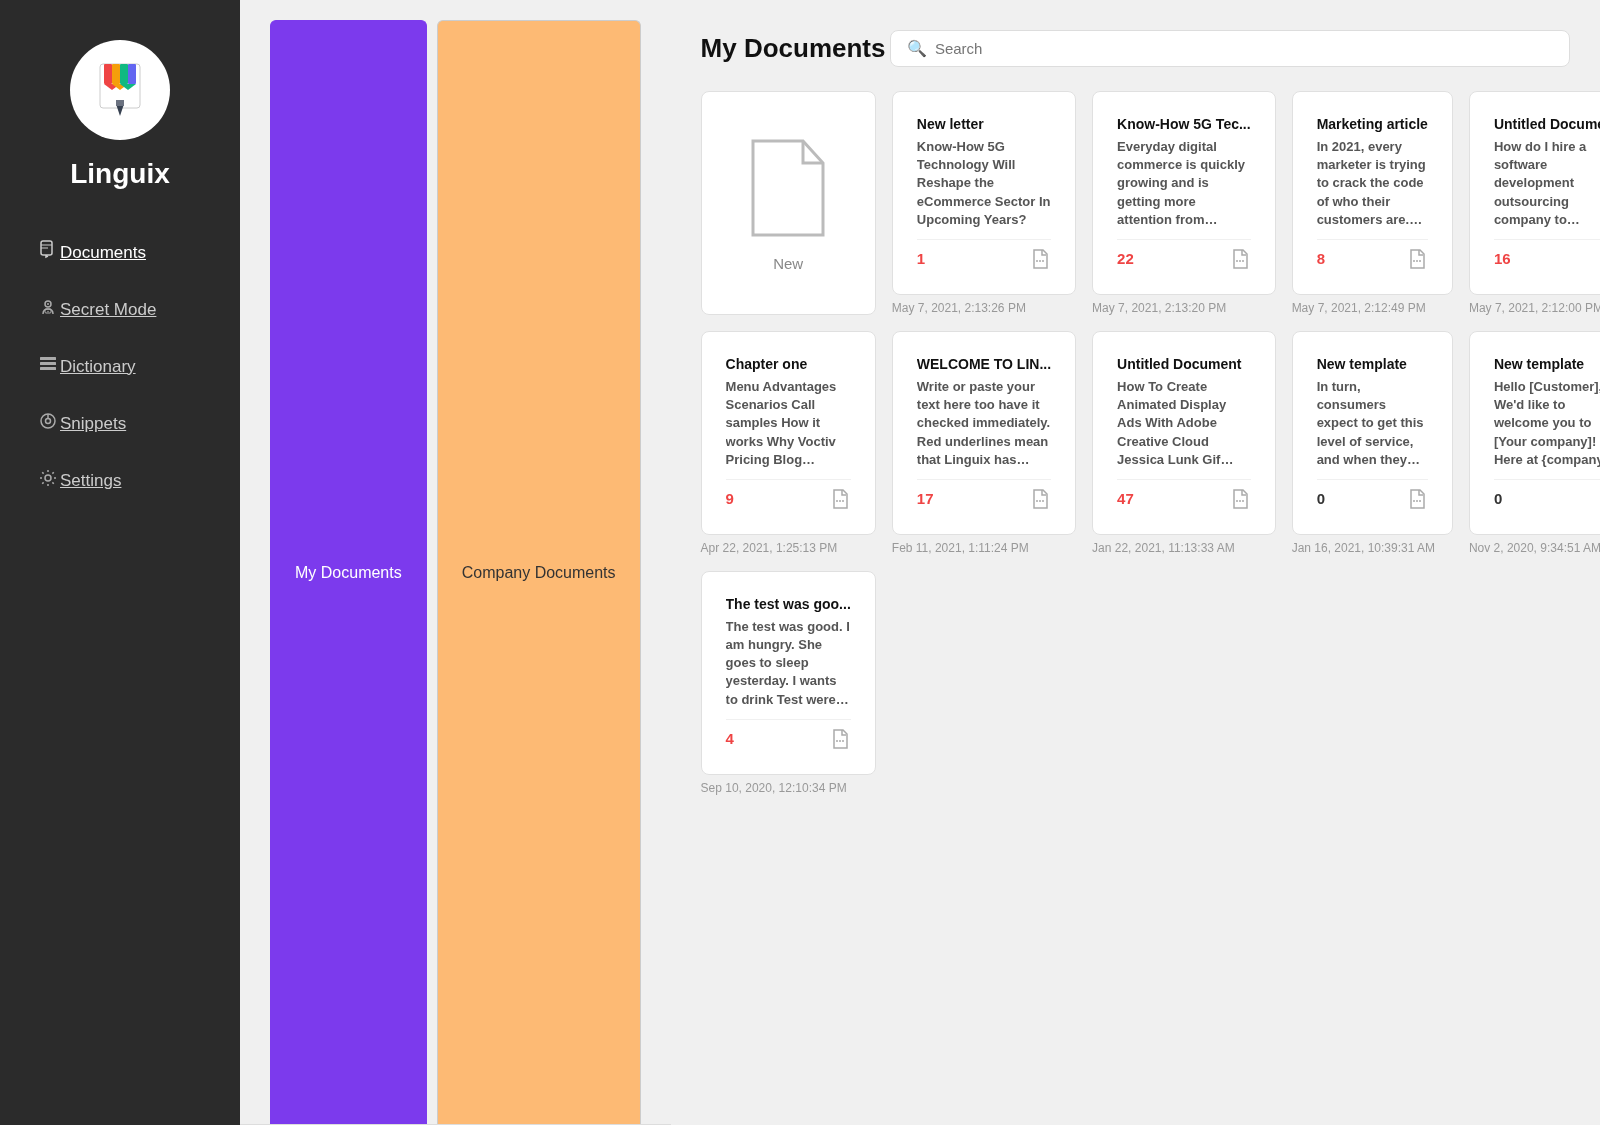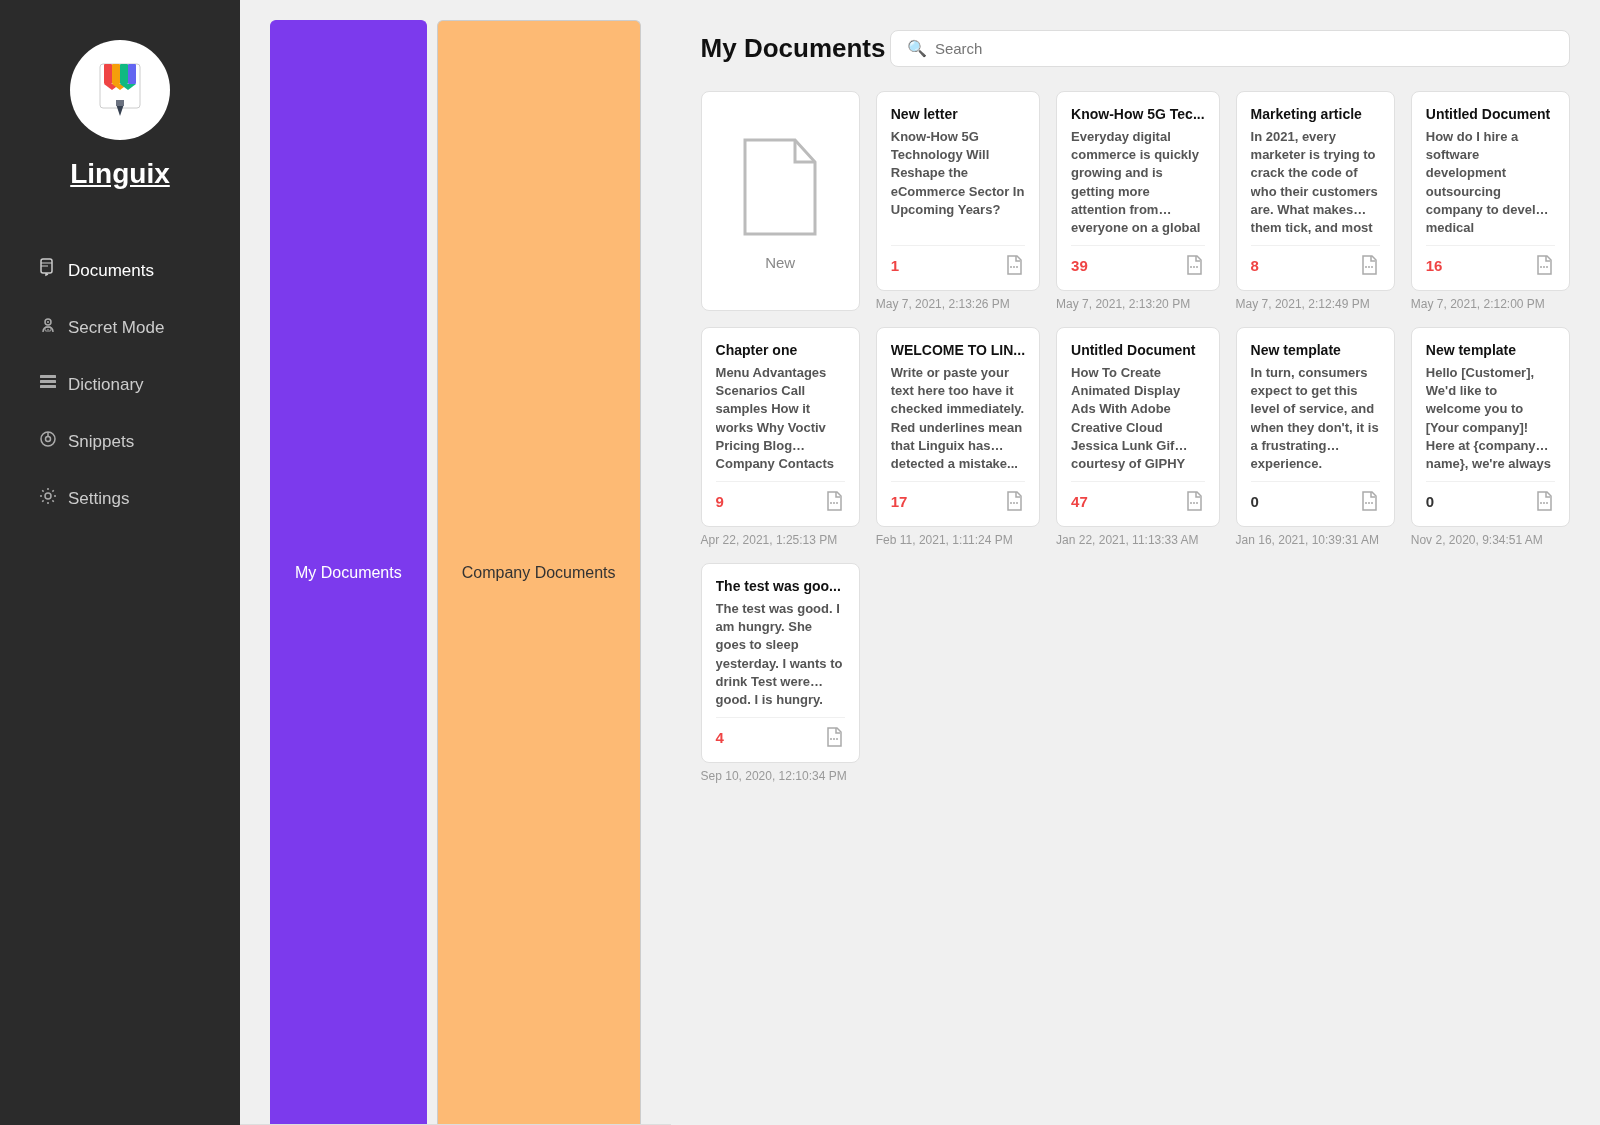--- a/index.html
+++ b/index.html
@@ -24,35 +24,35 @@
       display: flex;
       align-items: center;
       justify-content: center;
       margin-bottom: 18px;
     }
     .logo-svg { width: 60px; height: 60px; }
     .app-name {
       font-size: 28px;
       font-weight: 700;
       color: #fff;
-      margin-bottom: 54px;
-      text-decoration: underline;
+      margin-bottom: 36px;
     }
     .nav-items { width: 100%; padding: 0 20px; }
     .nav-item {
       display: flex;
       align-items: center;
-      gap: 8px;
+      gap: 0;
       padding: 14px 16px;
       border-radius: 8px;
       cursor: pointer;
       color: #ccc;
       font-size: 17px;
       margin-bottom: 4px;
       transition: background 0.15s;
+      text-decoration: underline;
     }
     .nav-item.active { color: #fff; }
     .nav-icon { font-size: 20px; min-width: 24px; text-align: center; }
     .nav-label { font-size: 17px; color: inherit; }
     .nav-badge {
       background: #a855f7;
       color: #fff;
       font-size: 11px;
       padding: 2px 8px;
       border-radius: 10px;
@@ -138,21 +138,21 @@
     .doc-grid {
       display: grid;
       grid-template-columns: repeat(5, 1fr);
       gap: 16px;
     }
 
     .doc-card {
       background: #fff;
       border-radius: 8px;
       border: 1px solid #e0e0e0;
-      padding: 14px;
+      padding: 24px;
       display: flex;
       flex-direction: column;
       cursor: pointer;
       min-height: 200px;
     }
 
     
     .doc-card.new-card {
       align-items: center;
       justify-content: center;
@@ -339,21 +339,21 @@
           </div>
         </div>
         <div class="doc-timestamp">May 7, 2021, 2:13:26 PM</div>
       </div>
 
       <div class="doc-card-wrapper">
         <div class="doc-card">
           <div class="doc-title">Know-How 5G Tec...</div>
           <div class="doc-preview">Everyday digital commerce is quickly growing and is getting more attention from everyone on a global level. 5G...</div>
           <div class="doc-footer">
-            <span class="doc-count">39</span>
+            <span class="doc-count">22</span>
             <svg class="doc-icon" viewBox="0 0 22 22" fill="none">
                 <path d="M5 2h9l4 4v14H5z" stroke="#aaa" stroke-width="1.5" fill="none"></path>
                 <path d="M13 2v5h4" stroke="#aaa" stroke-width="1.5"></path>
                 <circle cx="8" cy="13" r="1" fill="#aaa"></circle>
                 <circle cx="11" cy="13" r="1" fill="#aaa"></circle>
                 <circle cx="14" cy="13" r="1" fill="#aaa"></circle>
               </svg>
           </div>
         </div>
         <div class="doc-timestamp">May 7, 2021, 2:13:20 PM</div>

